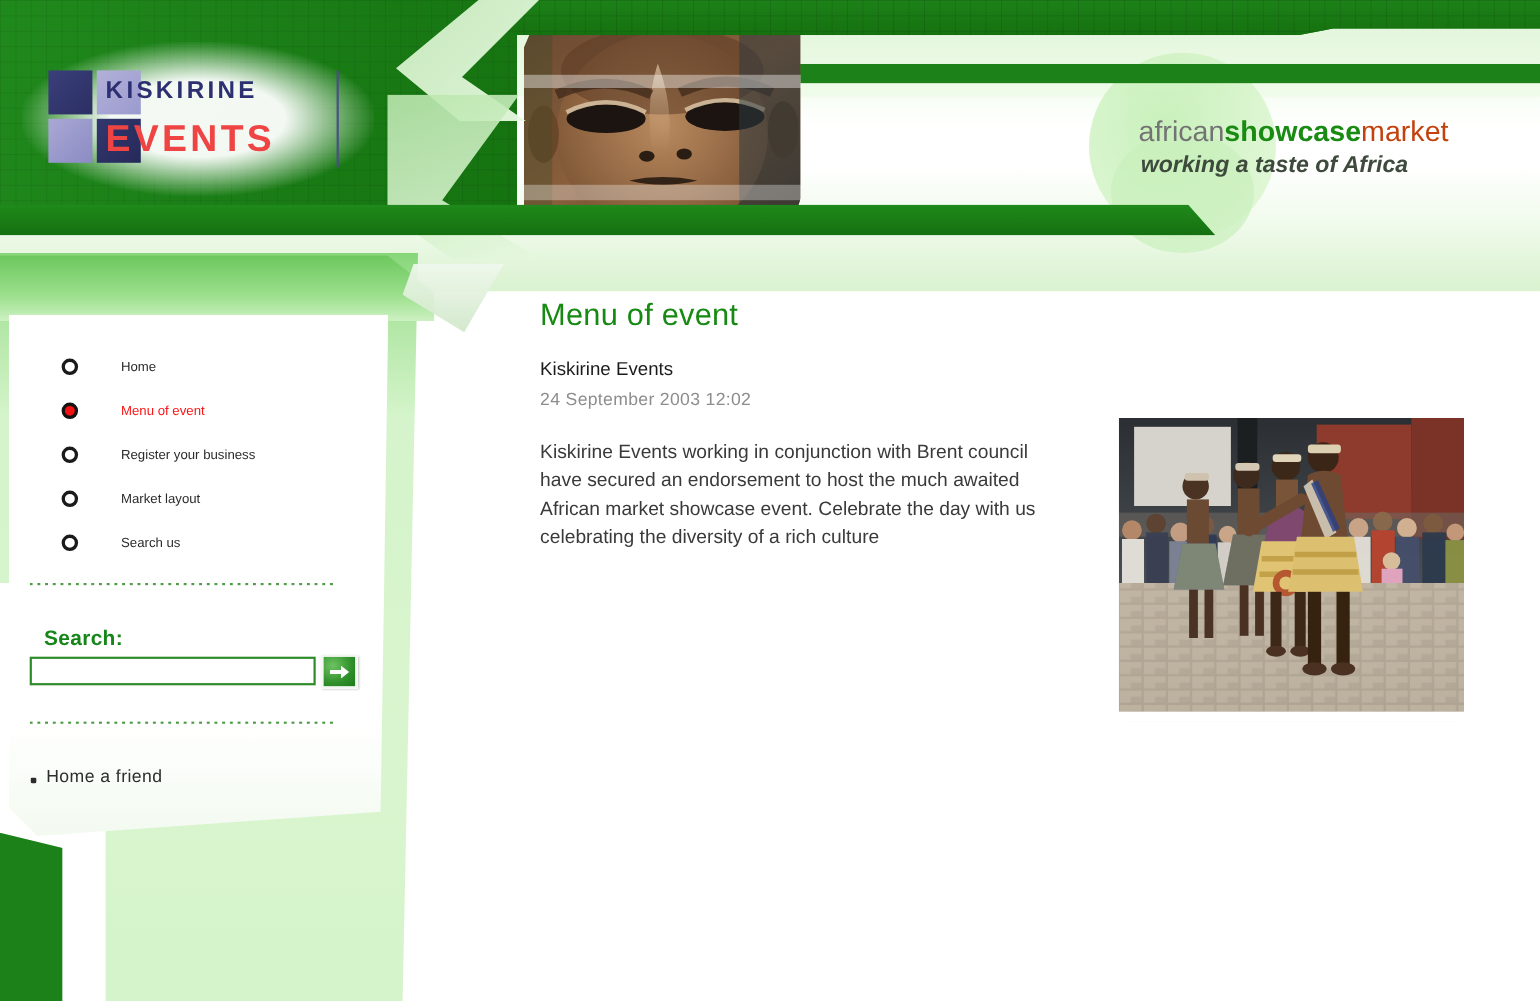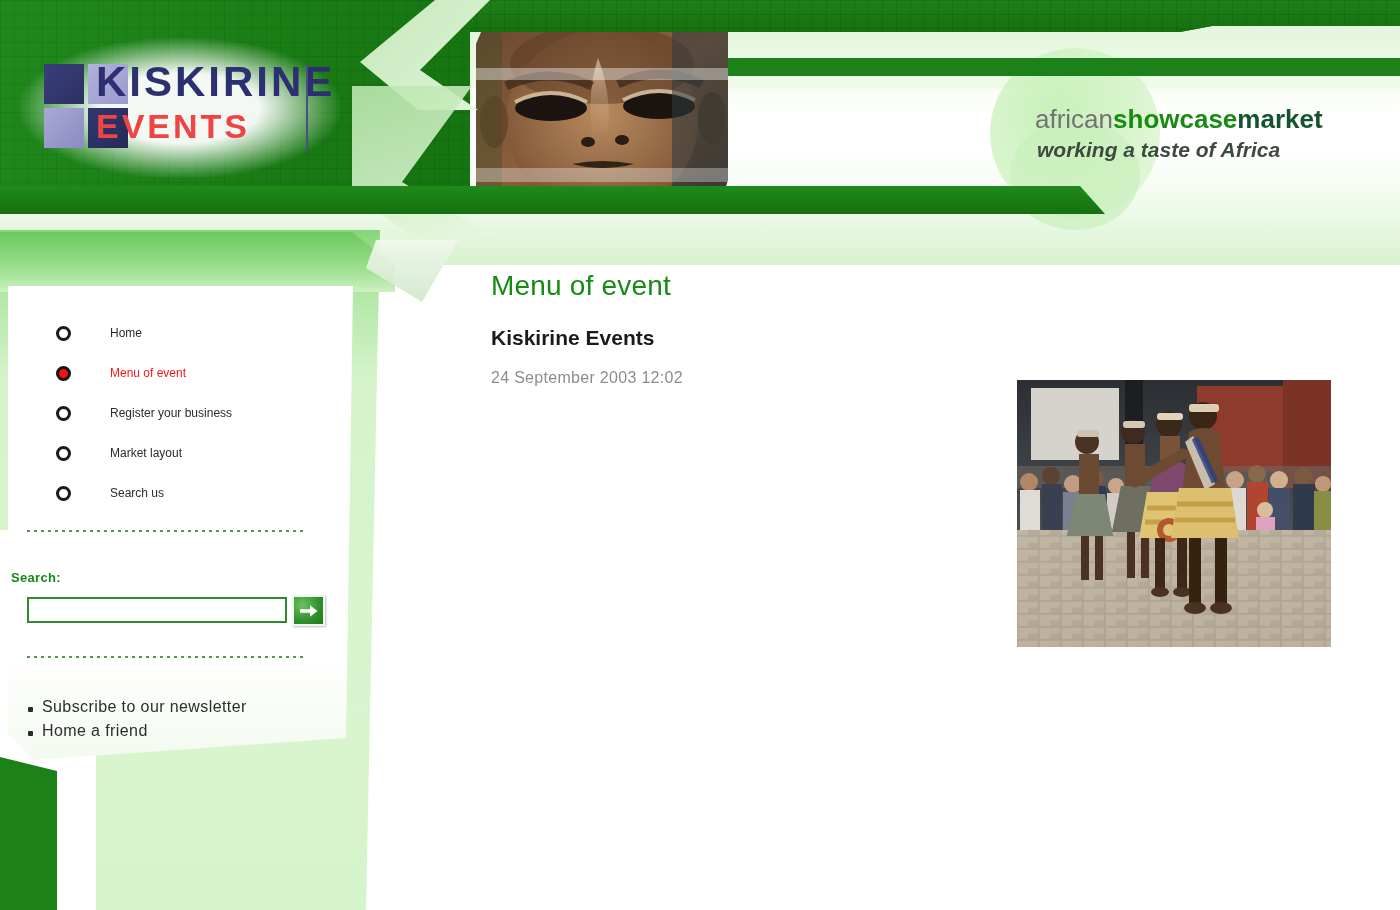--- a/index.html
+++ b/index.html
@@ -113,37 +113,37 @@
     pointer-events:none;
   }
   .logo-sq{position:absolute;width:40px;height:40px;}
   .sq-a{left:0;top:6px;background:linear-gradient(135deg,#3a3f7a,#2b2f63);}
   .sq-b{left:0;top:50px;background:linear-gradient(135deg,#a9a8d4,#8c8bc4);}
   .sq-c{left:44px;top:6px;background:linear-gradient(135deg,#b2b1da,#9b9ace);}
   .sq-d{left:44px;top:50px;background:linear-gradient(135deg,#32376e,#262a5a);}
   .logo-word{
     position:absolute;left:52px;top:2px;
     font-family:"Liberation Sans", sans-serif;
-    font-weight:bold;font-size:42px;letter-spacing:3px;
+    font-weight:bold;font-size:22px;letter-spacing:3px;
     color:#2c3070;line-height:44px;
   }
   .logo-word2{
     position:absolute;left:52px;top:46px;
     font-family:"Liberation Sans", sans-serif;
     font-weight:bold;font-size:34px;letter-spacing:3px;
     color:#ef4444;line-height:44px;
   }
   .logo-rule{position:absolute;left:262px;top:6px;width:2px;height:88px;background:#4a4f86;}
 
   
   .banner{position:absolute;left:1035px;top:104px;}
   .banner-line1{font-size:26px;line-height:30px;white-space:nowrap;}
   .b-african{color:#737373;font-weight:normal;}
   .b-showcase{color:#198a12;font-weight:bold;}
-  .b-market{color:#14532d;font-weight:bold;}
+  .b-market{color:#c2410c;font-weight:normal;}
   .banner-line2{
     font-style:italic;font-weight:bold;font-size:21px;color:#3d4a3c;
     margin-top:4px;margin-left:2px;white-space:nowrap;
   }
 
   
   .leftwash{
     position:absolute;left:0;top:230px;width:380px;height:680px;
     background:linear-gradient(180deg,#86d679 0%, #a9e39c 6%, #d5f4cb 22%, #d9f5cf 70%, #d5f4cb 100%);
     clip-path:polygon(0 0, 380px 0, 366px 680px, 96px 680px, 96px 300px, 0 300px);
@@ -194,22 +194,22 @@
   .dots{
     position:absolute;left:27px;width:276px;height:2px;
     background-image:linear-gradient(90deg,#4e9c46 0 3px,transparent 3px 7px);
     background-size:7px 2px;background-repeat:repeat-x;
   }
   .dots-1{top:530px;}
   .dots-2{top:656px;}
 
   
   .search-label{
-    position:absolute;left:11px;top:570px;
-    font-size:13px;color:#17861a;font-weight:bold;letter-spacing:.3px;
+    position:absolute;left:40px;top:570px;
+    font-size:19px;color:#17861a;font-weight:bold;letter-spacing:.3px;
   }
   .search-input{
     position:absolute;left:27px;top:597px;width:260px;height:26px;
     border:2px solid #2e8b2a;background:#fff;
     font-family:"Liberation Sans", sans-serif;font-size:14px;
     padding:0 5px;box-sizing:border-box;outline:none;color:#222;
   }
   .search-btn{
     position:absolute;left:292px;top:595px;width:33px;height:31px;
     background:radial-gradient(ellipse at 30% 30%,#6dc261,#2f8f2a 60%,#1d7a19);
@@ -229,21 +229,21 @@
   }
   .blink .txt{font-size:16px;color:#2d2d2d;letter-spacing:.4px;}
 
   
   .main{position:absolute;left:491px;top:270px;width:470px;}
   .page-title{
     font-size:28px;color:#178a13;font-weight:normal;margin:0 0 24px 0;
     letter-spacing:.2px;
   }
   .art-title{
-    font-size:21px;color:#1b1b1b;font-weight:bold;margin:0 0 19px 0;
+    font-size:17px;color:#1b1b1b;font-weight:normal;margin:0 0 9px 0;
   }
   .art-date{
     font-size:16px;color:#8d8d8d;margin:0 0 24px 0;letter-spacing:.3px;
   }
   .art-body{
     font-size:17.5px;color:#3a3a3a;line-height:26px;margin:0;max-width:452px;
   }
 
   
   .photo-frame{
@@ -380,32 +380,29 @@
     <svg class="arrow-glyph" viewBox="0 0 18 14" aria-hidden="true">
       <path d="M0 5.2 H10 V1.2 L17.4 7 L10 12.8 V8.8 H0 Z" fill="#ffffff"></path>
     </svg>
   </div>
 
   <div class="dots dots-2"></div>
 
   <div class="blinks">
     <div class="blink">
       <span class="dot"></span>
-      <span class="txt">Subscribe to our newsletter</span>
-    </div>
-    <div class="blink">
-      <span class="dot"></span>
       <span class="txt">Home a friend</span>
     </div>
   </div>
 
   <div class="main">
     <h1 class="page-title">Menu of event</h1>
     <h2 class="art-title">Kiskirine Events</h2>
     <div class="art-date">24 September 2003 12:02</div>
+    <p class="art-body">Kiskirine Events working in conjunction with Brent council have secured an endorsement to host the much awaited African market showcase event. Celebrate the day with us celebrating the diversity of a rich culture</p>
   </div>
 
   <div class="photo-frame">
     <div class="photo-inner">
       <svg class="photo-art" viewBox="0 0 314 267" preserveAspectRatio="xMidYMid slice" aria-hidden="true">
         <defs>
           <linearGradient id="wallg" x1="0" y1="0" x2="0" y2="1">
             <stop offset="0" stop-color="#2b2f33"></stop>
             <stop offset="1" stop-color="#4a4f54"></stop>
           </linearGradient>

